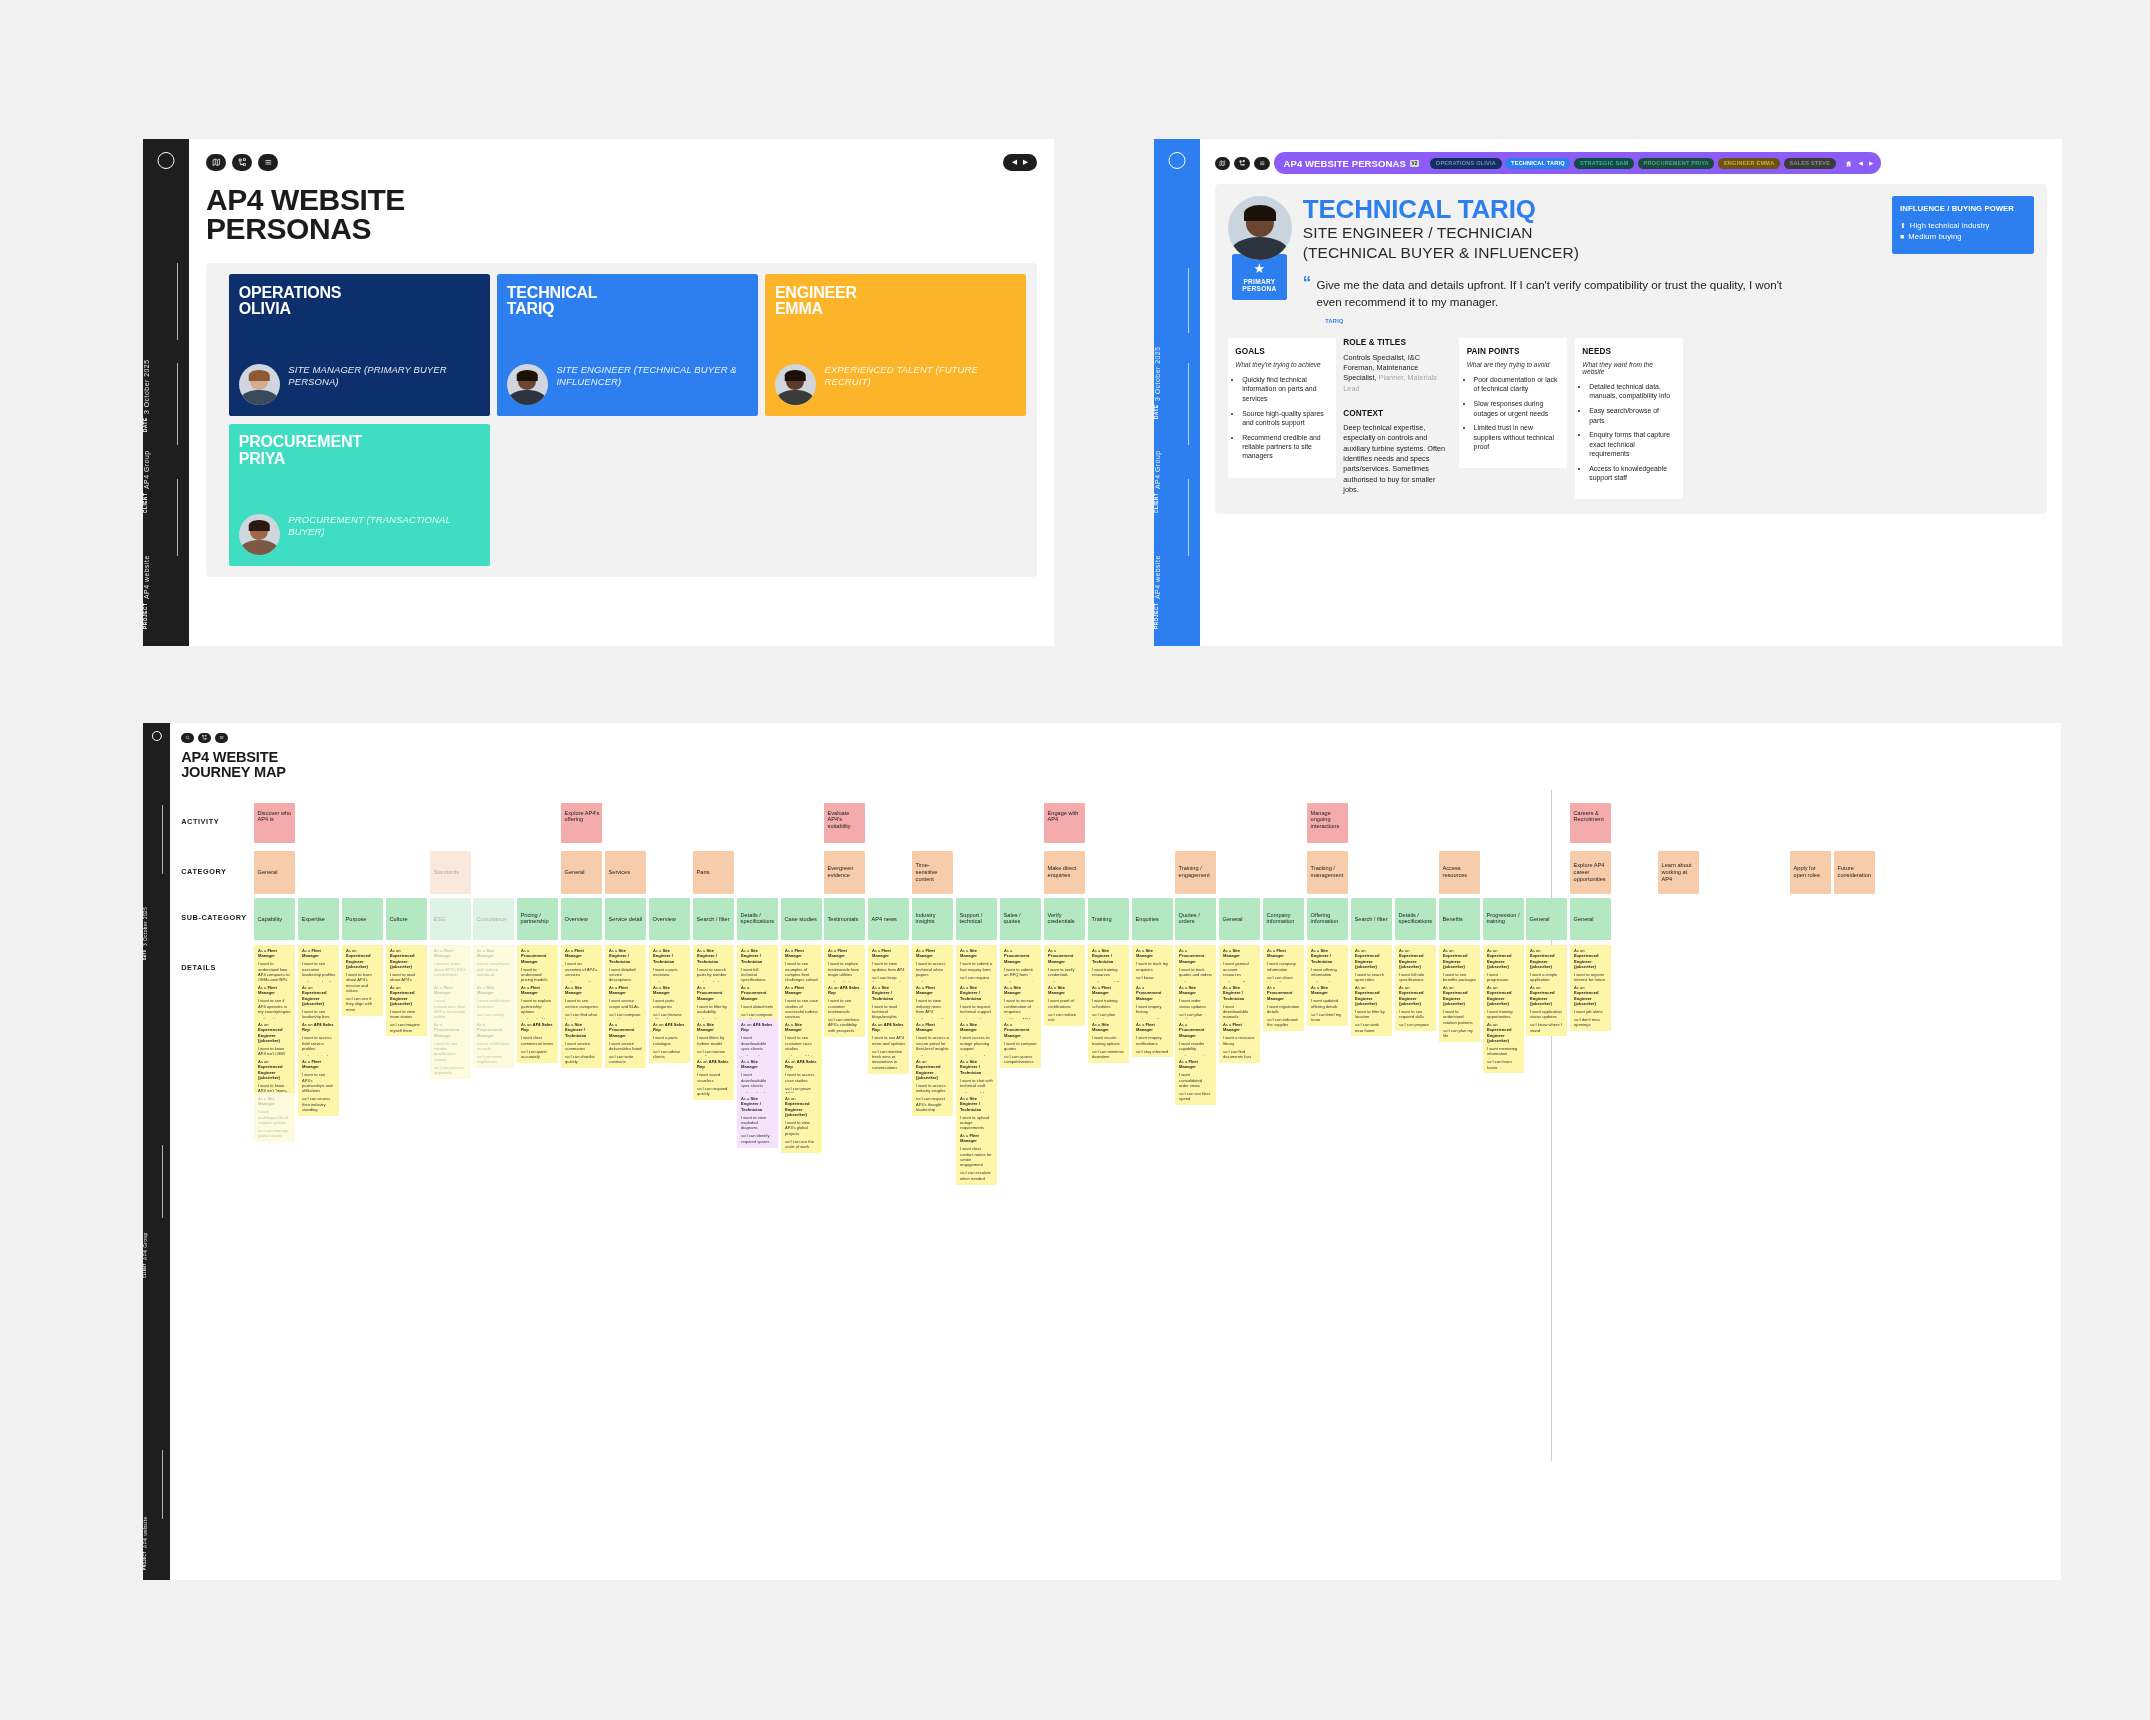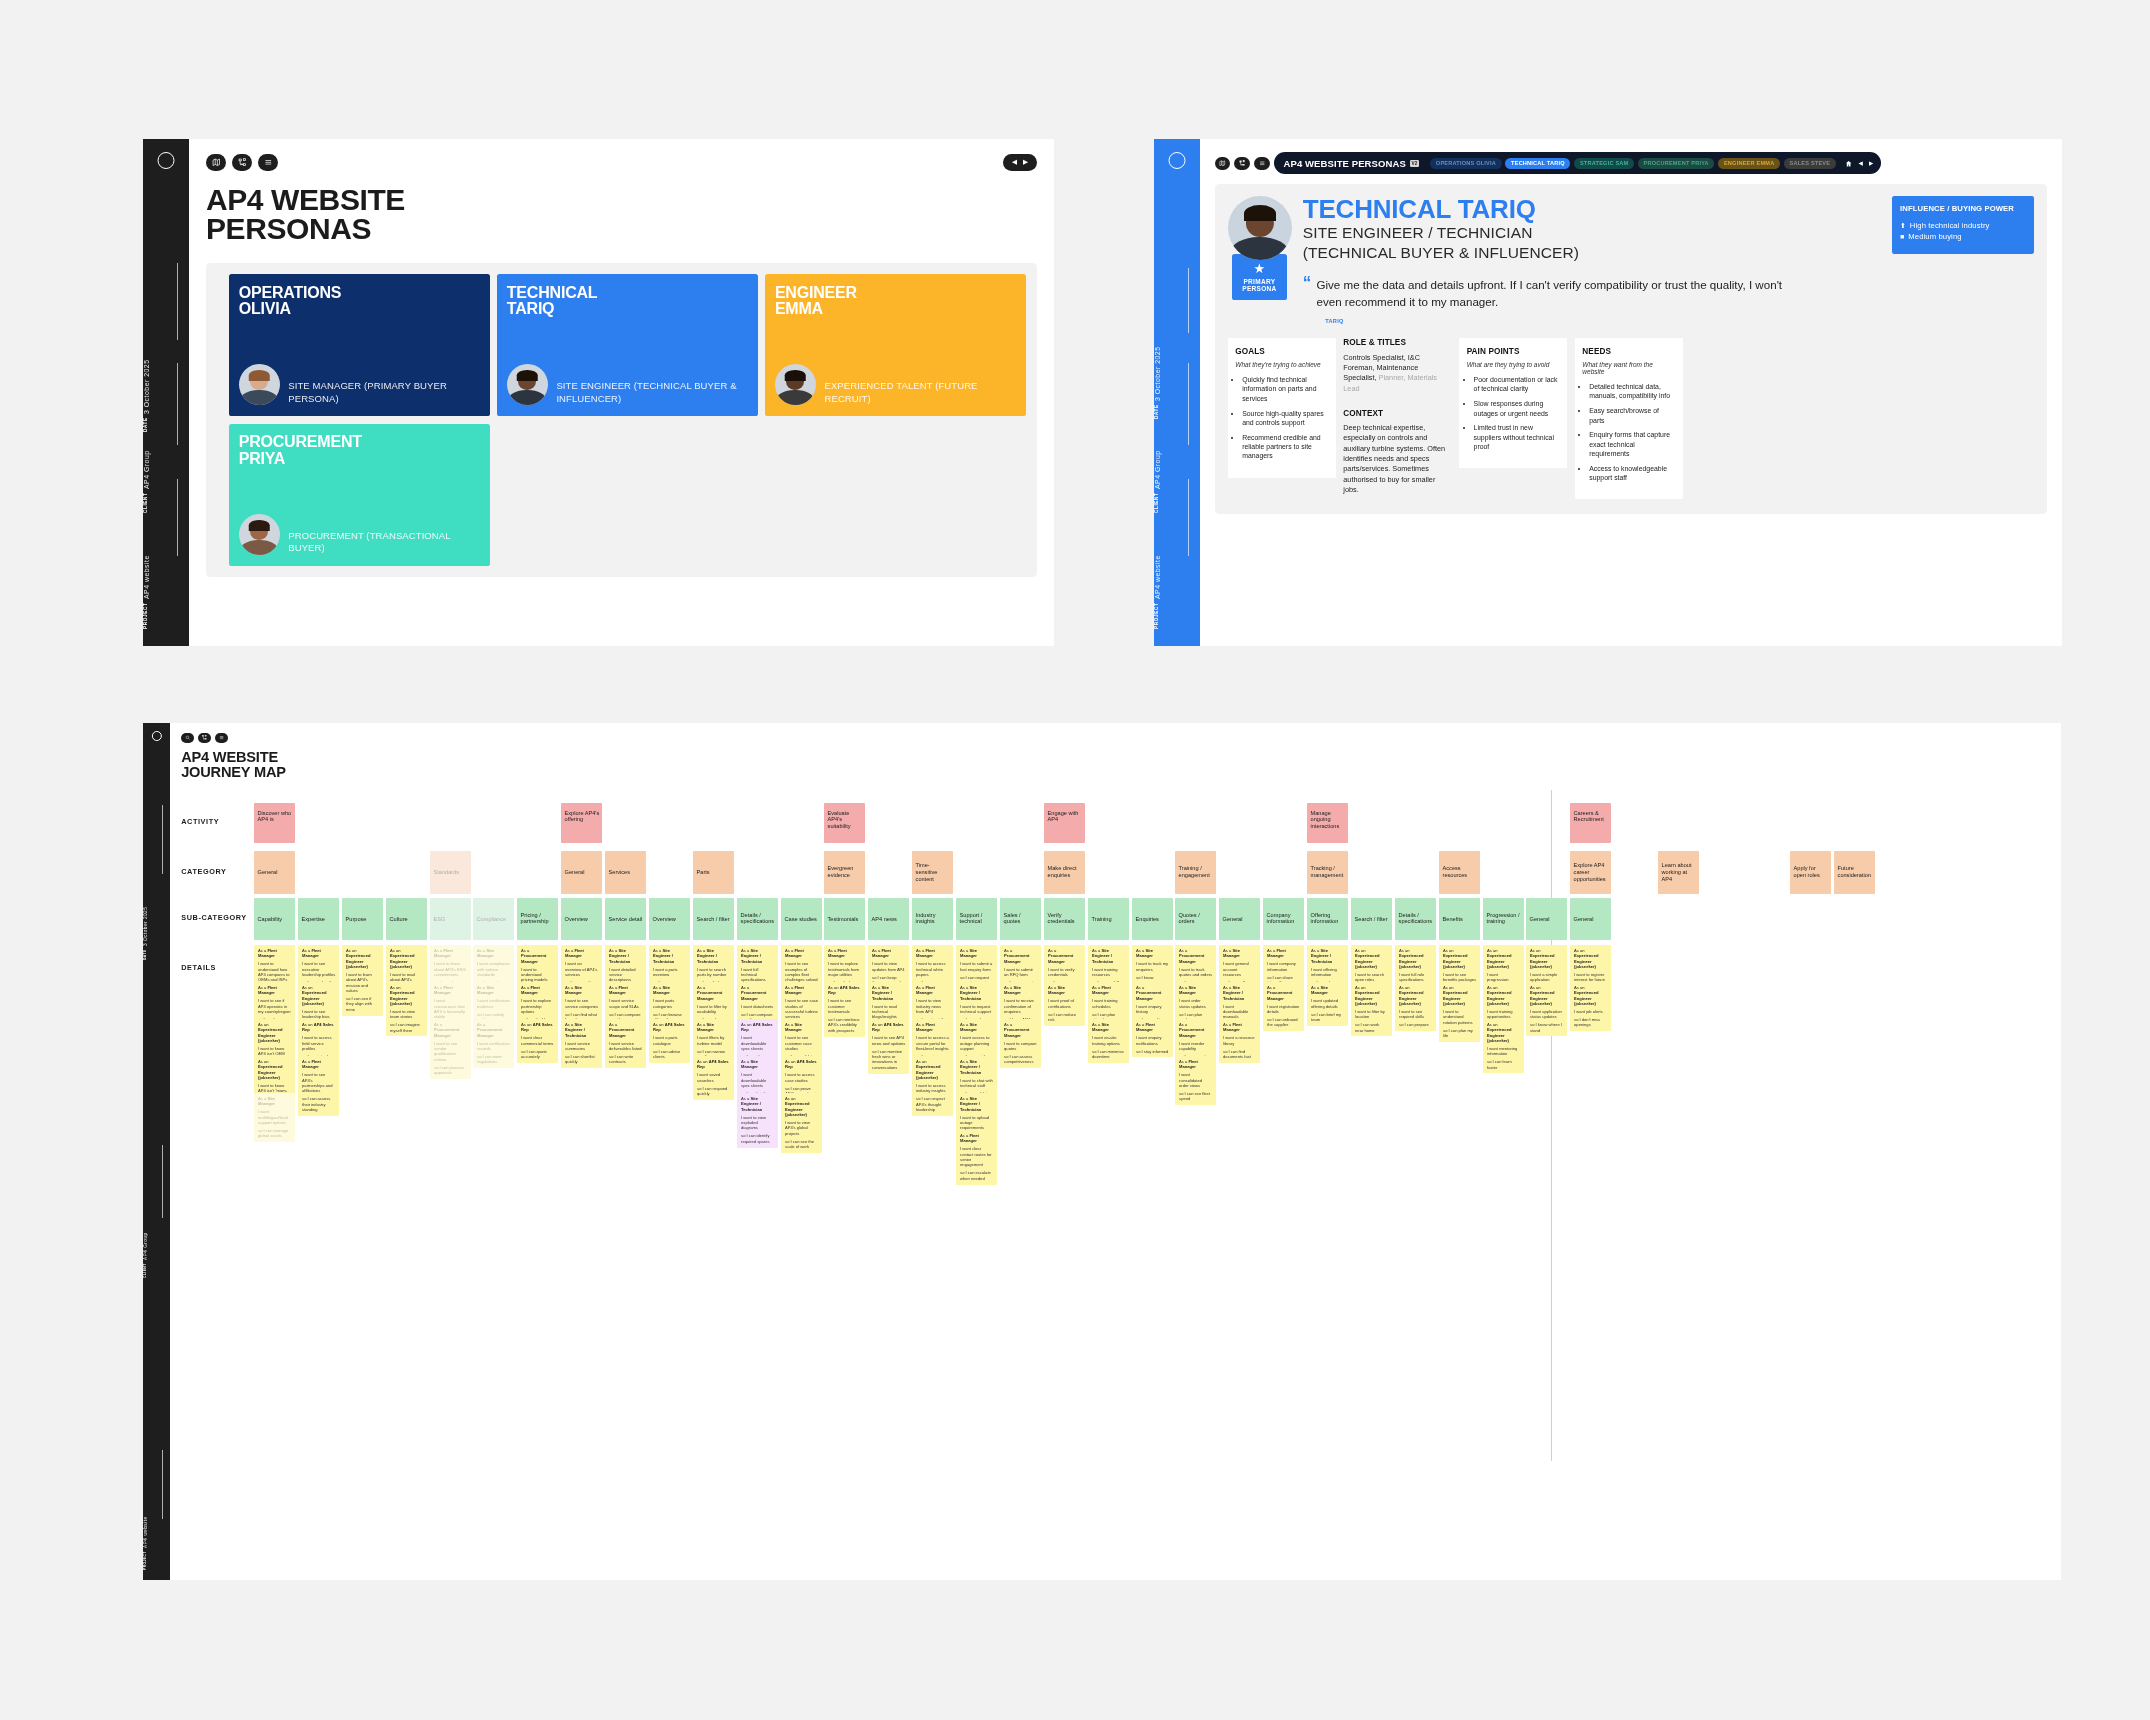--- a/index.html
+++ b/index.html
@@ -36,29 +36,29 @@
 
   
   .bigtitle{ margin-top:15.5px; font-size:30px; line-height:.95; font-weight:800; letter-spacing:-0.4px;
      color:#1b1b1b; font-family:"Liberation Sans", sans-serif; text-transform:uppercase; }
 
   
   .cards-wrap{ margin-top:20px; background:#f2f2f2; border-radius:4.3px; padding:11.2px; }
   .cards-grid{ display:grid; grid-template-columns:repeat(3,1fr); gap:7.7px;padding-left:12px; }
   .pcard{ border-radius:2.6px; padding:10.3px 9.5px 11.2px 9.5px; min-height:142px; display:flex; flex-direction:column; }
   .pcard h3{ color:#fff; font-size:16px; line-height:1.02; font-weight:800; letter-spacing:-0.2px; text-transform:uppercase; }
-  .pcard .row{ margin-top:auto; display:flex; align-items:flex-end; gap:8.6px; }
+  .pcard .row{ margin-top:auto; display:flex; align-items:flex-start; gap:8.6px;font-style:italic; }
   .avatar{ width:41px; height:41px; border-radius:50%; flex:0 0 41px; background:#cfd6dd; overflow:hidden; position:relative; }
   .avatar .head{ position:absolute; left:50%; top:22%; transform:translateX(-50%); width:44%; height:42%; border-radius:50%; }
   .avatar .shoulders{ position:absolute; left:50%; bottom:-16%; transform:translateX(-50%); width:92%; height:52%; border-radius:48% 48% 0 0; }
   .pcard .role{ color:#ffffff; font-size:9.5px; line-height:1.3; opacity:.9; letter-spacing:0.1px; text-transform:uppercase; }
 
   
   .navbar{ display:flex; align-items:center; gap:4.3px; }
-  .navdark{ background:#0f172a; border-radius:11.2px; height:22.4px; display:flex; align-items:center; gap:5.2px; padding:0 7.7px 0 9.5px; }
+  .navdark{ background:#8b5cf6; border-radius:11.2px; height:22.4px; display:flex; align-items:center; gap:5.2px; padding:0 7.7px 0 9.5px; }
   .navtitle{ color:#fff; font-weight:800; font-size:9.5px; letter-spacing:0.1px; text-transform:uppercase; display:flex; align-items:center; gap:3.9px; }
   .v2{ background:#d9d9d9; color:#1e1e1e; font-size:4.7px; font-weight:800; border-radius:1.3px; padding:0.9px 1.7px; }
   .pill{ border-radius:6.9px; padding:2.6px 5.6px; font-size:5.6px; font-weight:800; letter-spacing:0.2px; text-transform:uppercase; white-space:nowrap; }
   .navicons{ display:flex; align-items:center; gap:6px; margin-left:4.3px; }
   .navicons svg{ width:7.3px; height:7.3px; fill:#fff; }
 
   .detail-wrap{ margin-top:9.5px; background:#f2f2f2; border-radius:4.3px; padding:12px 13px 14.6px 13px; position:relative; }
   .detail-top{ display:flex; gap:11.2px; }
   .persona-col{ width:64px; flex:0 0 64px; }
   .persona-photo{ width:64px; height:64px; border-radius:50%; background:#c9d4de; overflow:hidden; position:relative; }

